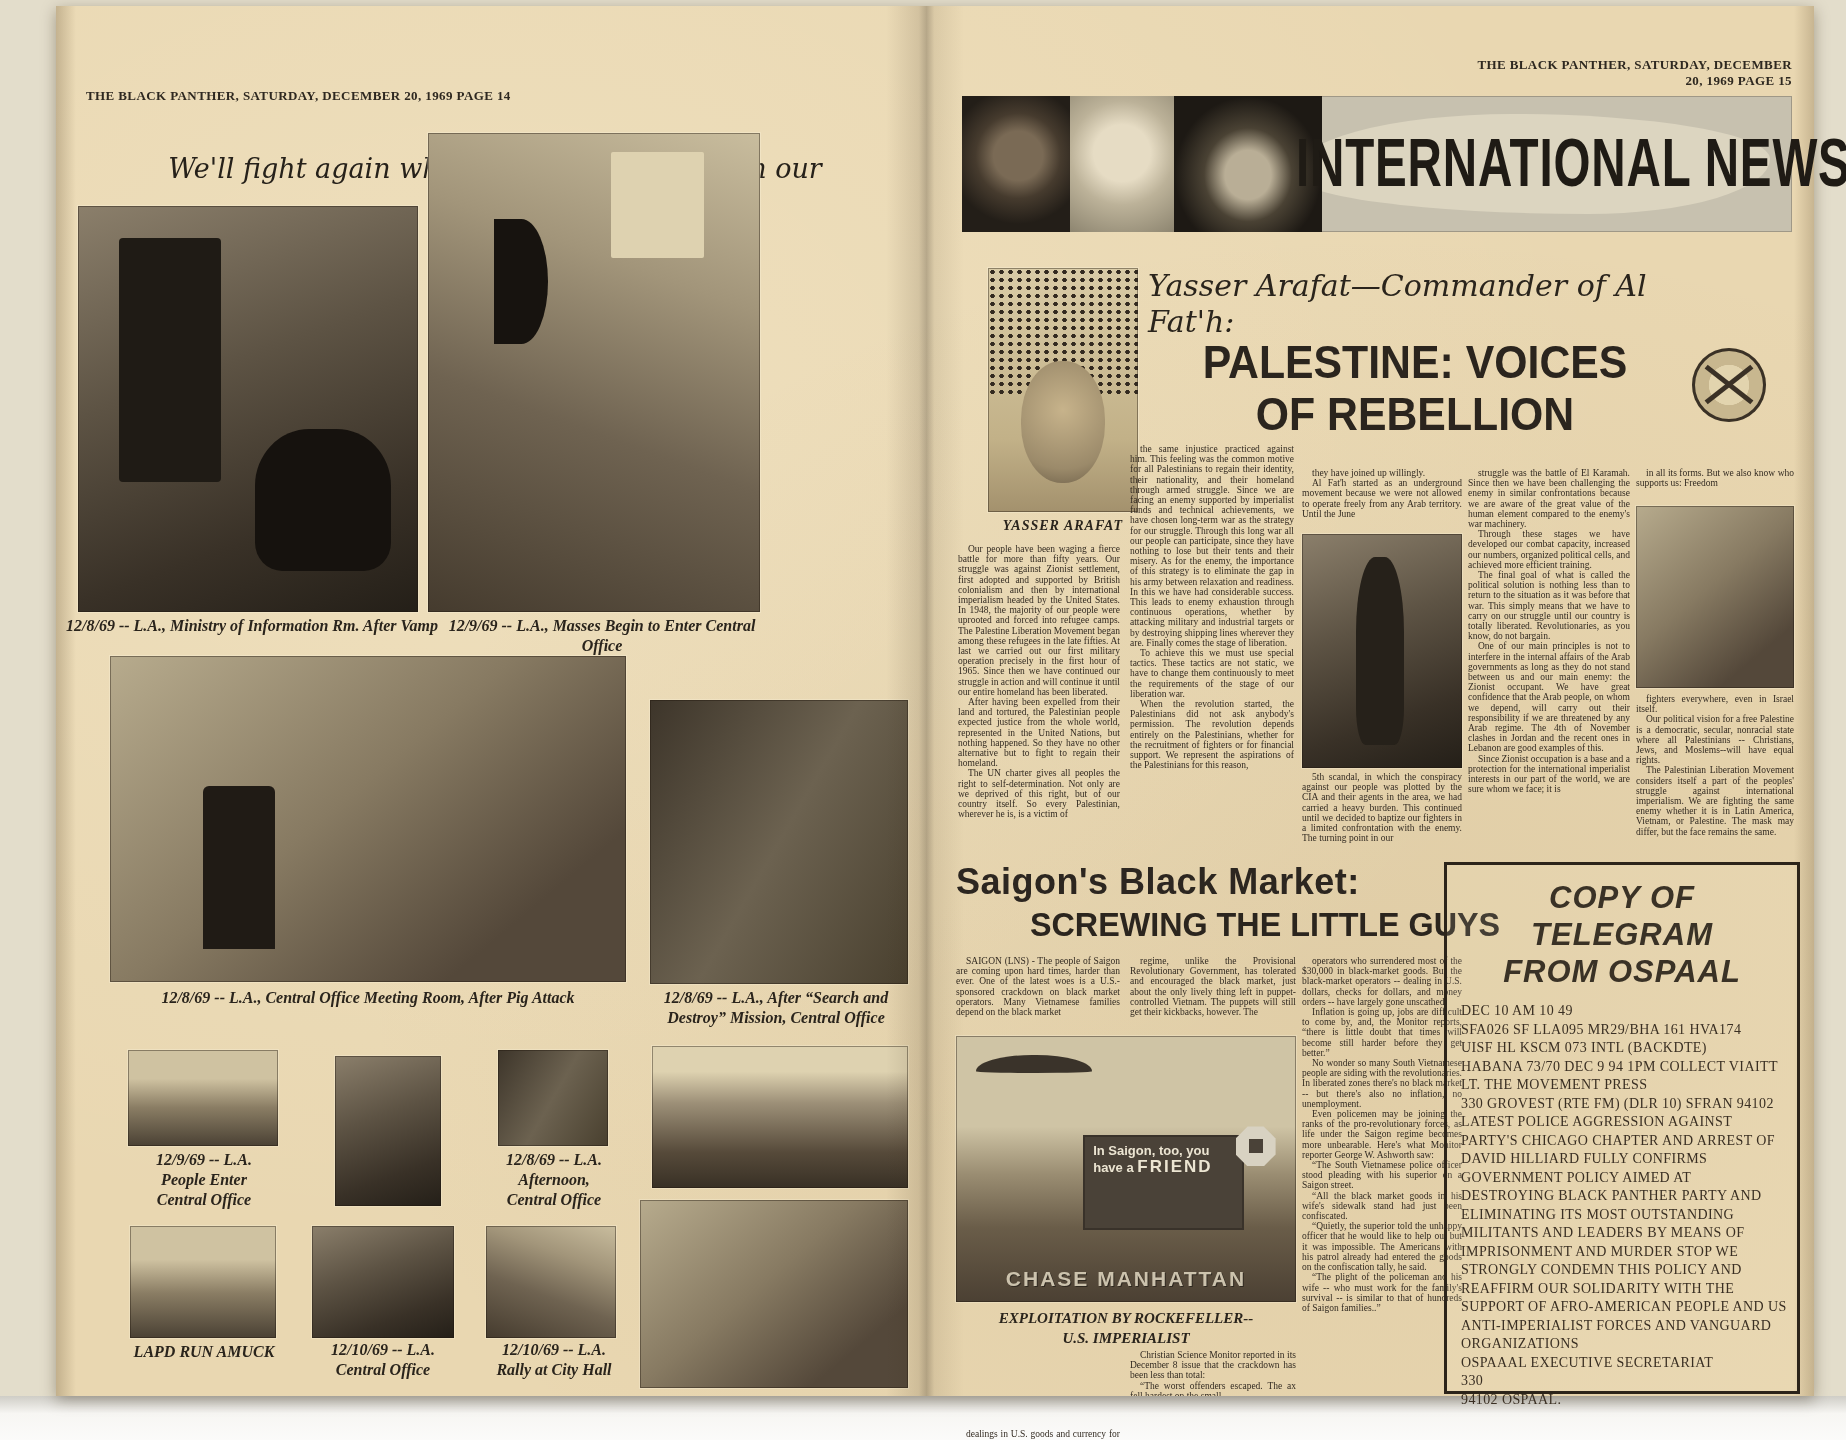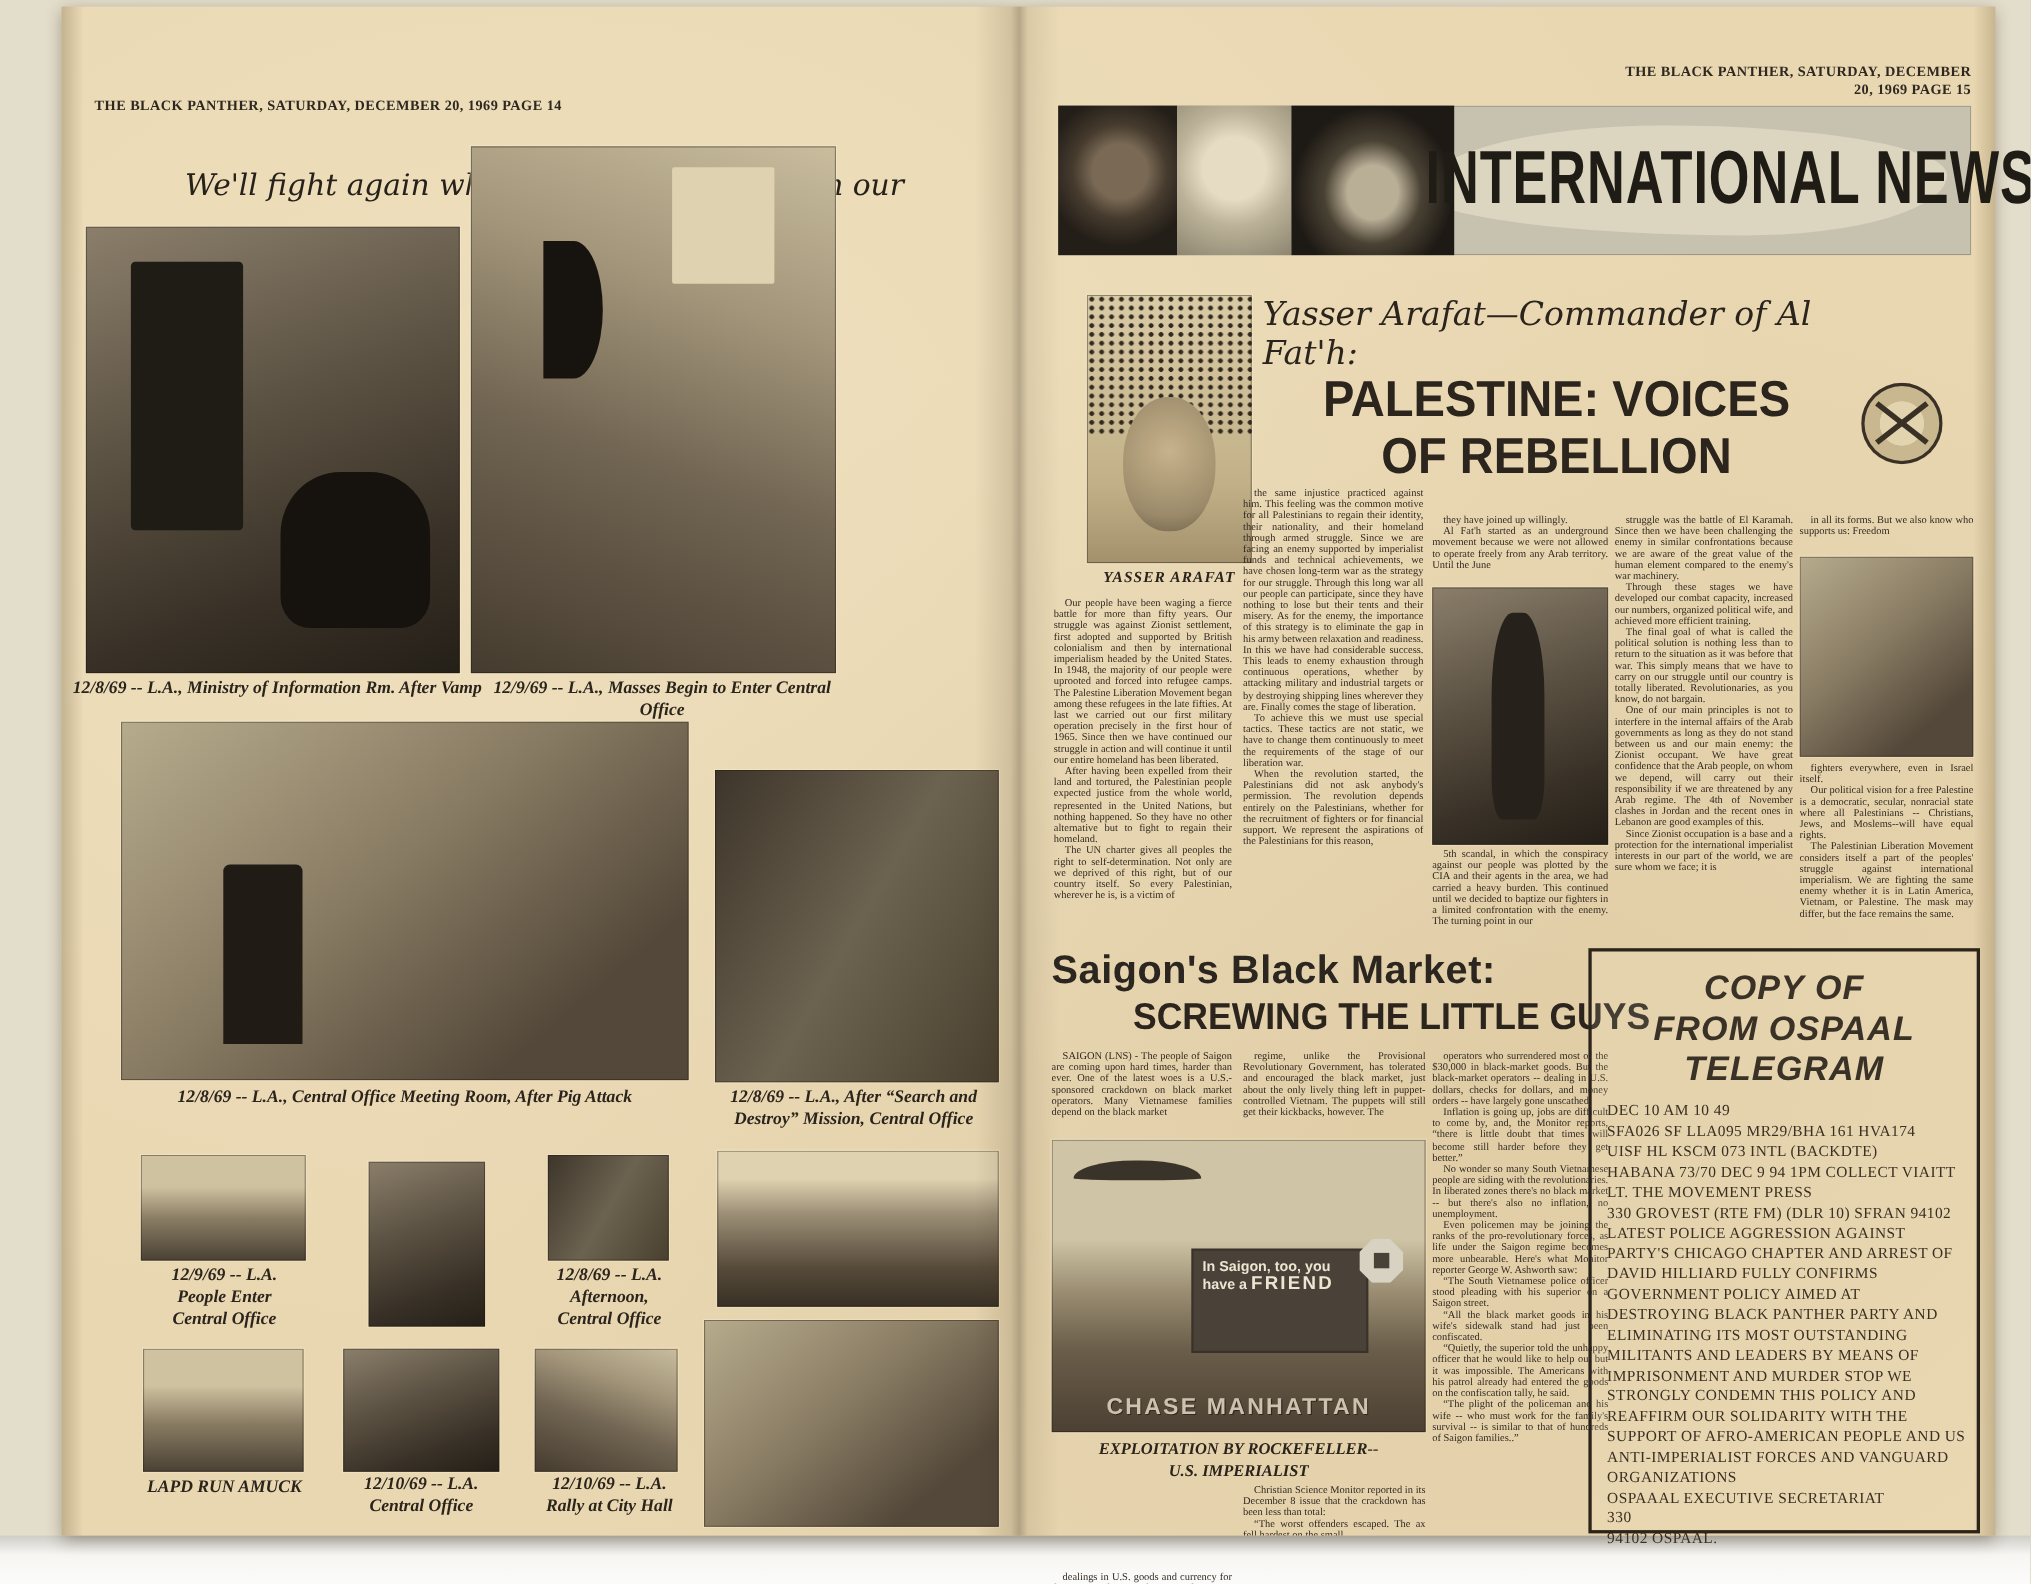--- a/index.html
+++ b/index.html
@@ -204,21 +204,21 @@
     <p>Al Fat'h started as an underground movement because we were not allowed to operate freely from any Arab territory. Until the June</p>
   </div>
   <div class="photo g1" style="left:1302px;top:534px;width:160px;height:234px;">
     <div class="silh" style="left:34%;top:10%;width:30%;height:80%;"></div>
   </div>
   <div class="col" style="left:1302px;top:772px;width:160px;height:86px;">
     <p>5th scandal, in which the conspiracy against our people was plotted by the CIA and their agents in the area, we had carried a heavy burden. This continued until we decided to baptize our fighters in a limited confrontation with the enemy. The turning point in our</p>
   </div>
   <div class="col" style="left:1468px;top:468px;width:162px;height:392px;">
     <p>struggle was the battle of El Karamah. Since then we have been challenging the enemy in similar confrontations because we are aware of the great value of the human element compared to the enemy's war machinery.</p>
-    <p>Through these stages we have developed our combat capacity, increased our numbers, organized political wife, and achieved more efficient training.</p>
+    <p>Through these stages we have developed our combat capacity, increased our numbers, organized political cells, and achieved more efficient training.</p>
     <p>The final goal of what is called the political solution is nothing less than to return to the situation as it was before that war. This simply means that we have to carry on our struggle until our country is totally liberated. Revolutionaries, as you know, do not bargain.</p>
     <p>One of our main principles is not to interfere in the internal affairs of the Arab governments as long as they do not stand between us and our main enemy: the Zionist occupant. We have great confidence that the Arab people, on whom we depend, will carry out their responsibility if we are threatened by any Arab regime. The 4th of November clashes in Jordan and the recent ones in Lebanon are good examples of this.</p>
     <p>Since Zionist occupation is a base and a protection for the international imperialist interests in our part of the world, we are sure whom we face; it is</p>
   </div>
   <div class="col" style="left:1636px;top:468px;width:158px;height:34px;">
     <p>in all its forms. But we also know who supports us: Freedom</p>
   </div>
   <div class="photo g4" style="left:1636px;top:506px;width:158px;height:182px;"></div>
   <div class="col" style="left:1636px;top:694px;width:158px;height:164px;">
     <p>fighters everywhere, even in Israel itself.</p>
@@ -269,22 +269,22 @@
     <p>Even policemen may be joining the ranks of the pro-revolutionary forces, as life under the Saigon regime becomes more unbearable. Here's what Monitor reporter George W. Ashworth saw:</p>
     <p>“The South Vietnamese police officer stood pleading with his superior on a Saigon street.</p>
     <p>“All the black market goods in his wife's sidewalk stand had just been confiscated.</p>
     <p>“Quietly, the superior told the unhappy officer that he would like to help out but it was impossible. The Americans with his patrol already had entered the goods on the confiscation tally, he said.</p>
     <p>“The plight of the policeman and his wife -- who must work for the family's survival -- is similar to that of hundreds of Saigon families..”</p>
   </div>
 
   <div class="telegram">
     <div class="tel-title">
       <div>COPY OF</div>
+      <div>TELEGRAM</div>
       <div>FROM OSPAAL</div>
-      <div>TELEGRAM</div>
     </div>
     <div class="tel-body">
       <div>DEC 10 AM 10 49</div>
       <div>SFA026 SF LLA095 MR29/BHA 161 HVA174</div>
       <div>UISF HL KSCM 073 INTL (BACKDTE)</div>
       <div>HABANA 73/70 DEC 9 94 1PM COLLECT VIAITT</div>
       <div>LT. THE MOVEMENT PRESS</div>
       <div>330 GROVEST (RTE FM) (DLR 10) SFRAN 94102</div>
       <div>LATEST POLICE AGGRESSION AGAINST PARTY'S CHICAGO CHAPTER AND ARREST OF DAVID HILLIARD FULLY CONFIRMS GOVERNMENT POLICY AIMED AT DESTROYING BLACK PANTHER PARTY AND ELIMINATING ITS MOST OUTSTANDING MILITANTS AND LEADERS BY MEANS OF IMPRISONMENT AND MURDER STOP WE STRONGLY CONDEMN THIS POLICY AND REAFFIRM OUR SOLIDARITY WITH THE SUPPORT OF AFRO-AMERICAN PEOPLE AND US ANTI-IMPERIALIST FORCES AND VANGUARD ORGANIZATIONS</div>
       <div>OSPAAAL EXECUTIVE SECRETARIAT</div>

